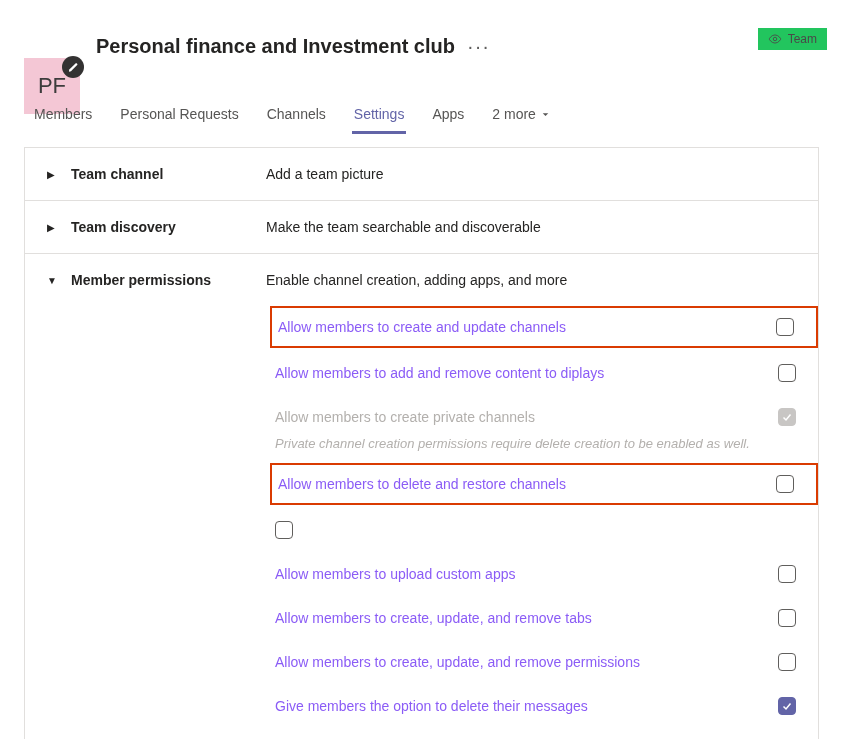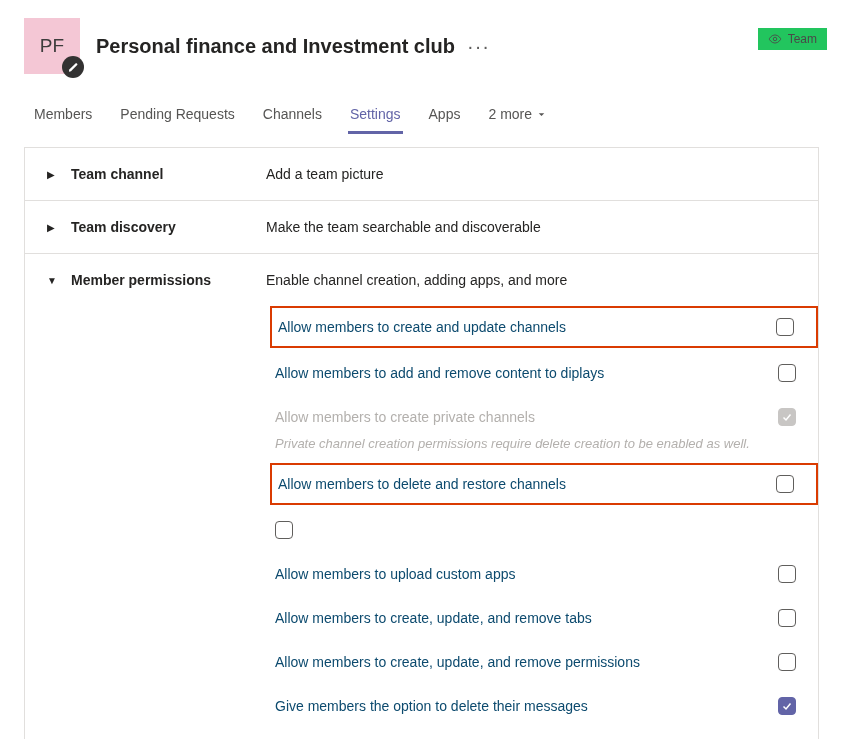--- a/index.html
+++ b/index.html
@@ -22,23 +22,24 @@
     height: 56px;
     margin-right: 16px;
   }
   .avatar {
     width: 56px;
     height: 56px;
     background: #f4c7d5;
     display: flex;
     align-items: center;
     justify-content: center;
-    font-size: 19px;
+    font-size: 22px;
     font-weight: 400;
     color: #3d3c3c;
+    margin-top: 40px;
   }
   .avatar-badge {
     position: absolute;
     bottom: -4px;
     right: -4px;
     width: 22px;
     height: 22px;
     border-radius: 50%;
     background: #333232;
     display: flex;
@@ -154,21 +155,21 @@
   }
   .perm-row.highlighted {
     border: 2px solid #da3b01;
     margin-left: 245px;
     padding-left: 6px;
     padding-right: 22px;
     margin-right: 0px;
   }
   .perm-label {
     font-size: 14px;
-    color: #0c4a6e;
+    color: #8b5cf6;
   }
   .perm-row.disabled .perm-label {
     color: #b3b0ad;
   }
   .perm-help {
     margin-left: 250px;
     padding: 0 22px 12px 0;
     font-size: 13px;
     font-style: italic;
     color: #b3b0ad;
@@ -217,21 +218,21 @@
     <svg viewBox="0 0 24 24">
         <path d="M2 12s3.5-7 10-7 10 7 10 7-3.5 7-10 7S2 12 2 12z"></path>
         <circle cx="12" cy="12" r="3"></circle>
       </svg>
     <span>Team</span>
   </div>
 </div>
 
 <div class="tabs">
   <div class="tab">Members</div>
-  <div class="tab">Pending Requests</div>
+  <div class="tab">Personal Requests</div>
   <div class="tab">Channels</div>
   <div class="tab active">Settings</div>
   <div class="tab">Apps</div>
   <div class="tab-more">
     <span>2 more</span>
     <svg viewBox="0 0 24 24">
         <path d="M6 9l6 6 6-6z"></path>
       </svg>
   </div>
 </div>

